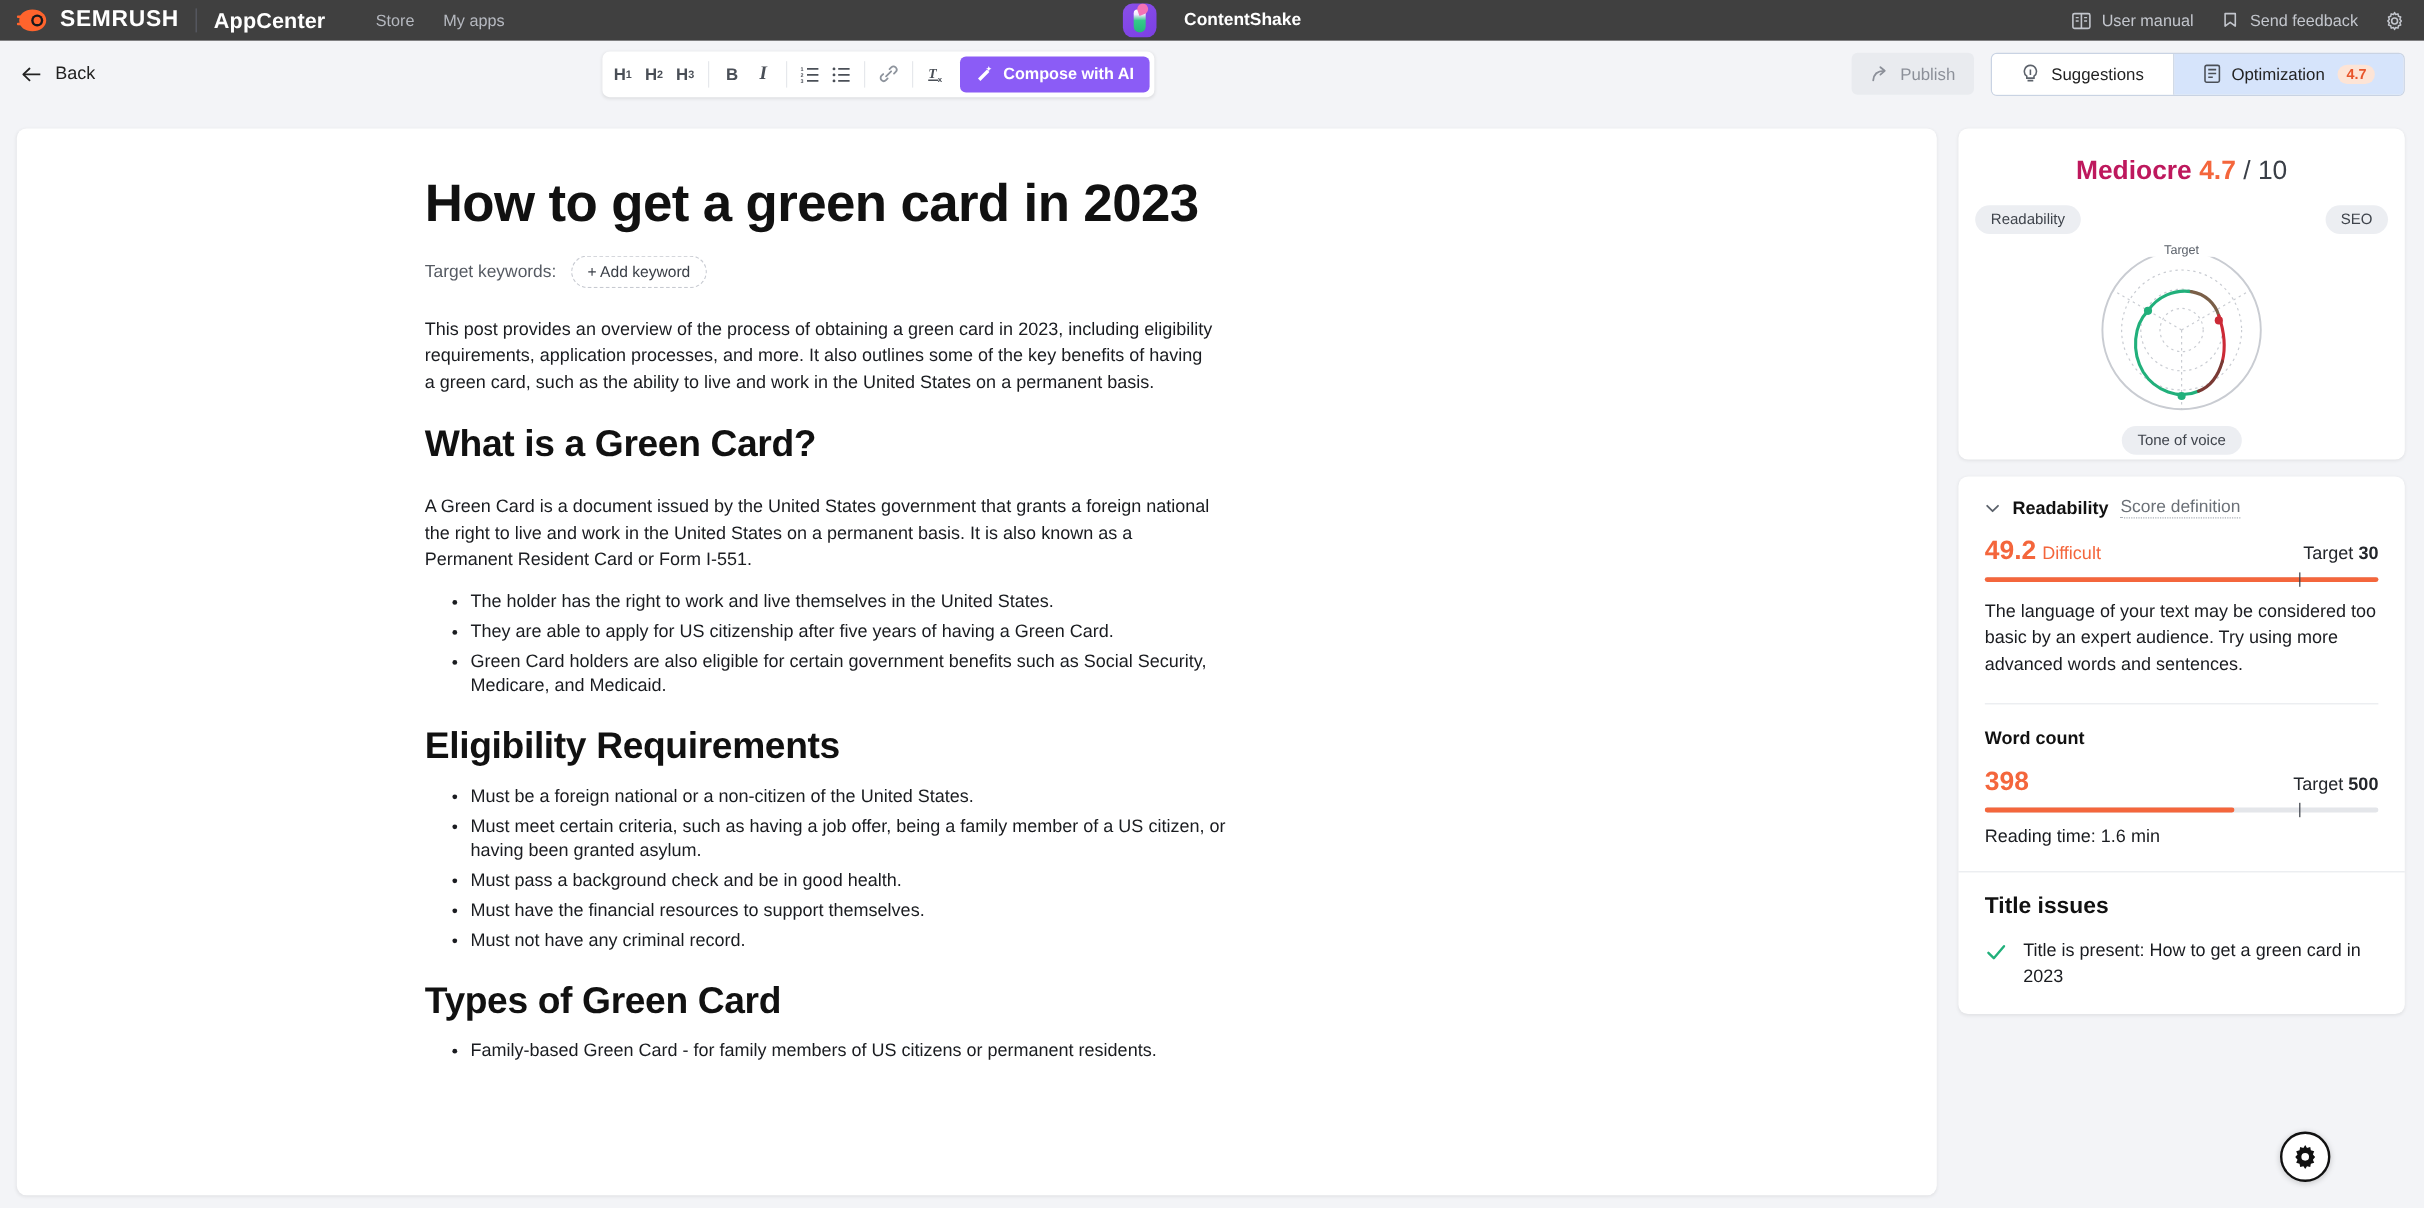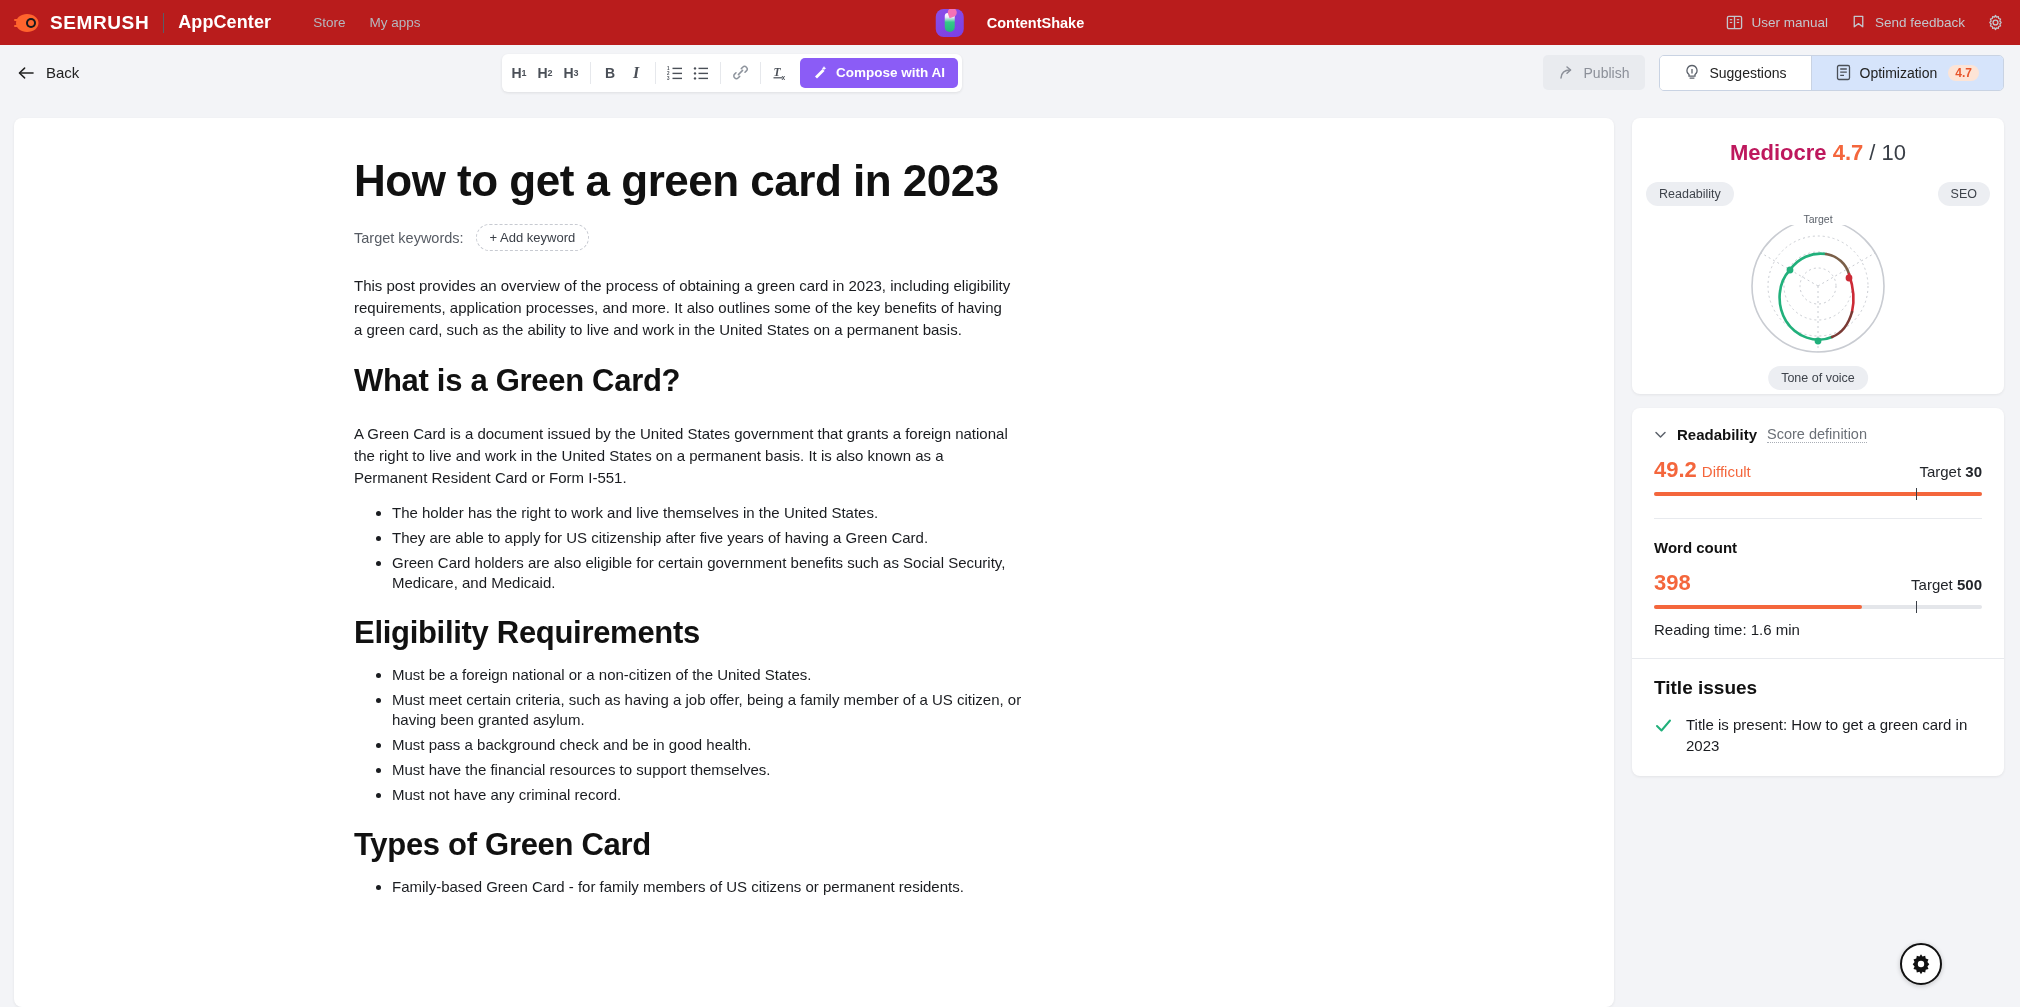--- a/index.html
+++ b/index.html
@@ -7,22 +7,22 @@
     margin: 0; padding: 0;
     width: 2020px; height: 1007px;
     overflow: hidden;
     background: #f3f4f7;
     font-family: "Liberation Sans", sans-serif;
     -webkit-font-smoothing: antialiased;
   }
 
   
   .topnav {
-    height: 45px;
-    background: #b91c1c;
+    height: 34px;
+    background: #404040;
     display: flex;
     align-items: center;
     position: relative;
     color: #fff;
     justify-content: space-between;
   }
   .brand-group { display: flex; align-items: center; padding-left: 14px; gap: 10px; }
   .semrush-logo-mark { width: 26px; height: 20px; position: relative; flex: 0 0 auto; }
   .semrush-word {
     font-size: 19px; font-weight: bold; letter-spacing: .6px; color: #fff;
@@ -466,20 +466,21 @@
           <span class="metric-target">
             <span>Target</span>
             <b>30</b>
           </span>
         </div>
         <div class="bar">
           <div class="bar-fill" style="width:100%"></div>
           <div class="bar-tick" style="left:80%"></div>
         </div>
 
+        <div class="sec-note">The language of your text may be considered too basic by an expert audience. Try using more advanced words and sentences.</div>
 
         <div class="hr"></div>
 
         <div class="wc-title">Word count</div>
         <div class="metric-row">
           <span class="metric-val">398</span>
           <span class="metric-target">
             <span>Target</span>
             <b>500</b>
           </span>

